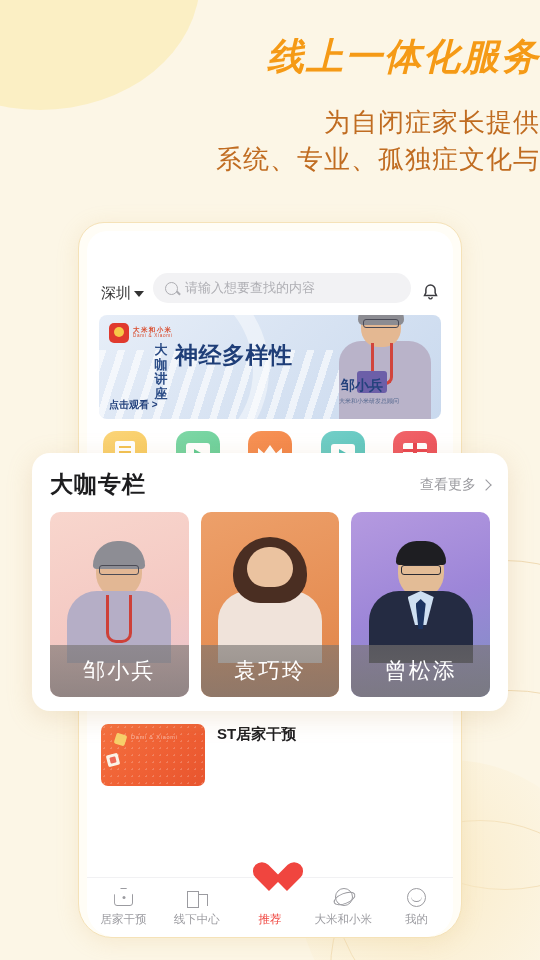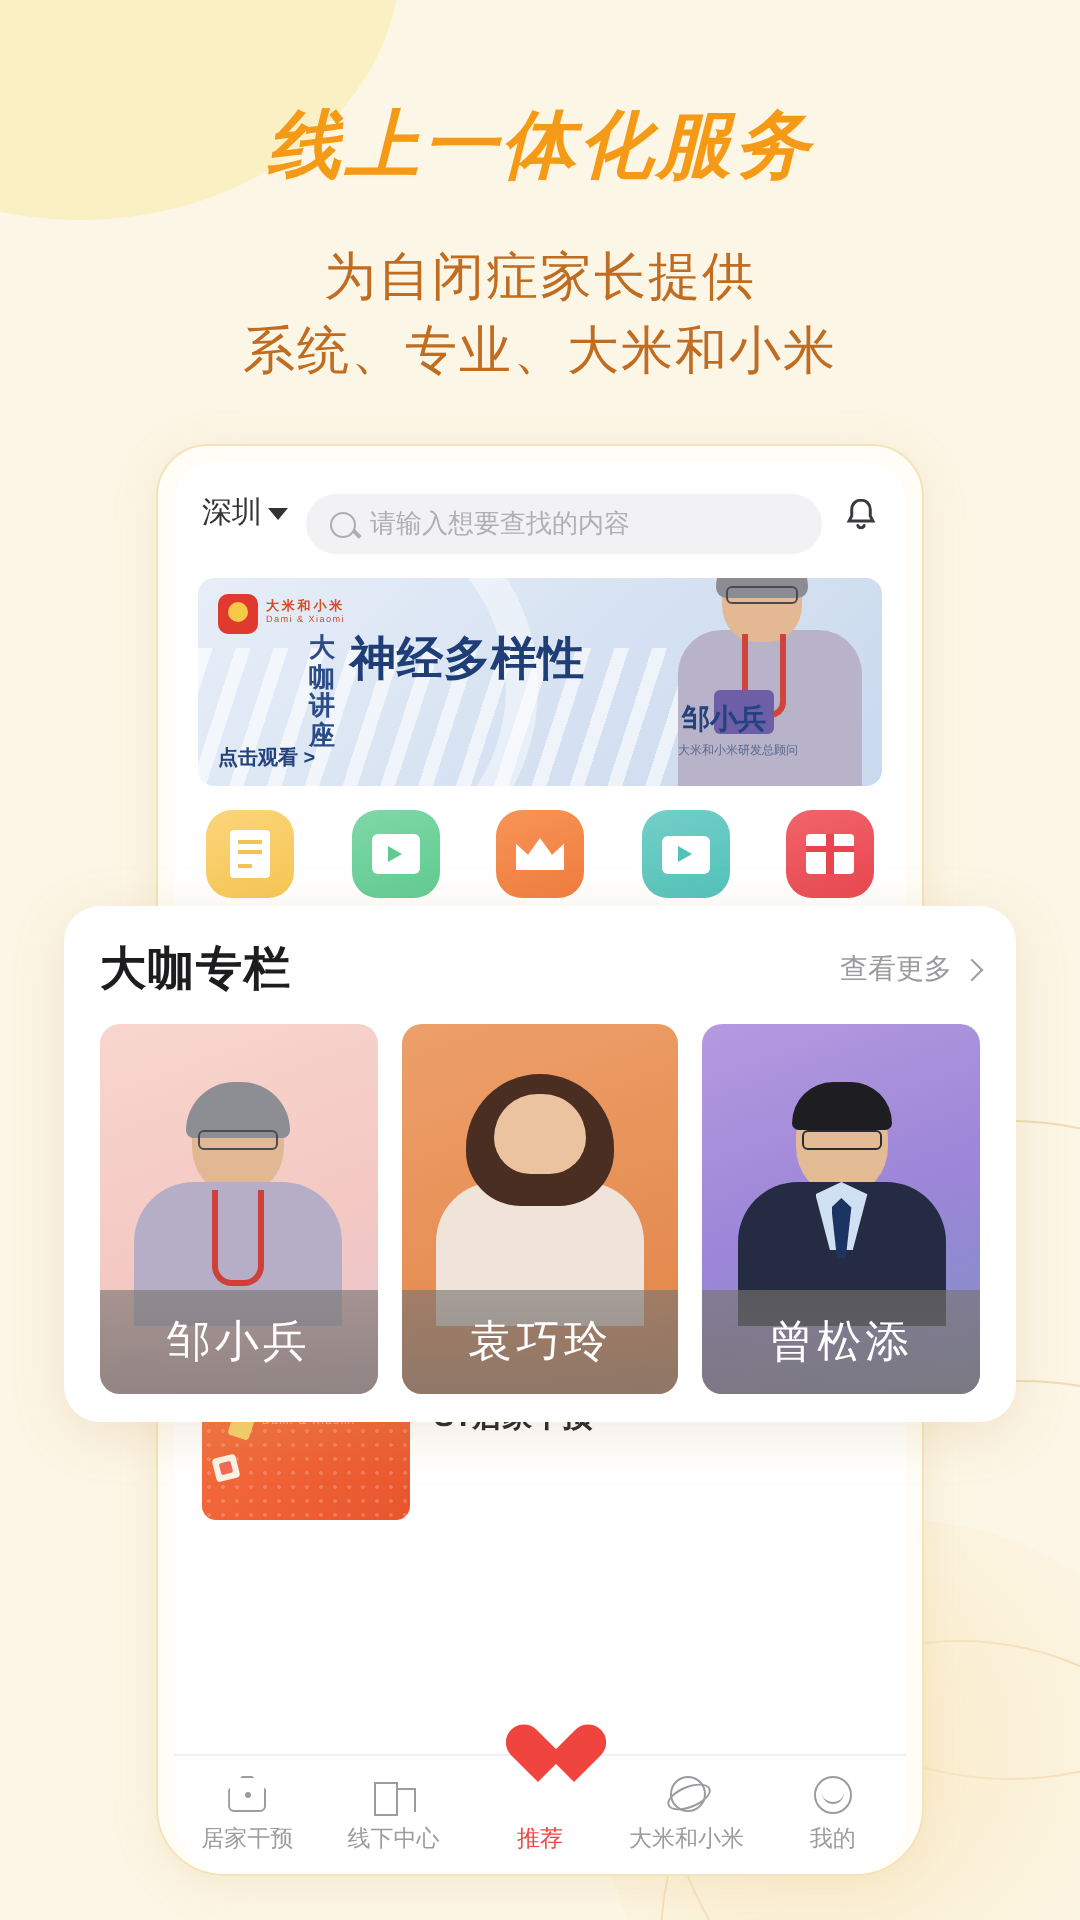--- a/index.html
+++ b/index.html
@@ -25,21 +25,21 @@
   .ring.r1 { right:-130px; top:560px; width:330px; height:330px; }
   .ring.r2 { right:-150px; top:690px; width:360px; height:360px; }
   .ring.r3 { right:-90px;  top:820px; width:300px; height:300px; }
   .glow-br {
     position:absolute; right:-60px; bottom:-80px; width:300px; height:280px;
     border-radius:50%;
     background:radial-gradient(circle at 40% 40%, #FAEBC8 0%, rgba(250,235,200,0) 70%);
   }
 
   
-  .headline { position:relative; z-index:3; text-align:center; padding-top:48px; }
+  .headline { position:relative; z-index:3; text-align:right; padding-top:32px; }
   .h-title {
     font-size:37px; font-weight:bold; font-style:italic;
     color:#F59A16; letter-spacing:2px;
     text-shadow:0 1px 0 #fff3d8;
   }
   .h-sub {
     margin-top:22px; font-size:26px; line-height:1.42;
     color:#C06C21; font-weight:500; letter-spacing:1px;
   }
 
@@ -54,26 +54,26 @@
     padding:8px 8px 0 8px;
   }
   .screen {
     width:100%; height:100%;
     background:#FFFFFF;
     border-radius:20px 20px 28px 28px;
     overflow:hidden; position:relative;
   }
 
   
-  .topbar { display:flex; align-items:flex-start; gap:9px; padding:16px 12px 10px 14px; }
+  .topbar { display:flex; align-items:flex-end; gap:9px; padding:16px 12px 10px 14px; }
   .city { font-size:15px; color:#333; white-space:nowrap; display:flex; align-items:center; gap:3px; }
   .caret { width:0;height:0;border-left:5px solid transparent;border-right:5px solid transparent;border-top:6px solid #333; }
   .searchbox {
     flex:1; height:30px; background:#F2F2F4; border-radius:15px;
-    display:flex; align-items:center; padding:0 12px; gap:7px;
+    display:flex; align-items:center; padding:0 12px; gap:7px;margin-top:26px;
   }
   .search-ico { width:13px;height:13px;border:1.6px solid #ADADB2;border-radius:50%;position:relative;flex:none; }
   .search-ico:after{content:"";position:absolute;width:5px;height:1.6px;background:#ADADB2;transform:rotate(45deg);right:-4px;bottom:0px;}
   .search-ph { font-size:13px; color:#AFAFB4; }
   .bell { width:21px;height:21px;flex:none;position:relative; }
 
   
   .banner {
     margin:2px 12px 0 12px; height:104px; border-radius:8px; overflow:hidden;
     position:relative;
@@ -231,21 +231,21 @@
   <div class="ring r1"></div>
   <div class="ring r2"></div>
   <div class="ring r3"></div>
   <div class="glow-br"></div>
 </div>
 
 <div class="headline">
   <div class="h-title">线上一体化服务</div>
   <div class="h-sub">
     <div>为自闭症家长提供</div>
-    <div>系统、专业、大米和小米</div>
+    <div>系统、专业、孤独症文化与</div>
   </div>
 </div>
 
 <div class="phone">
   <div class="screen">
 
     <div class="topbar">
       <div class="city">
         <span>深圳</span>
         <span class="caret"></span>

